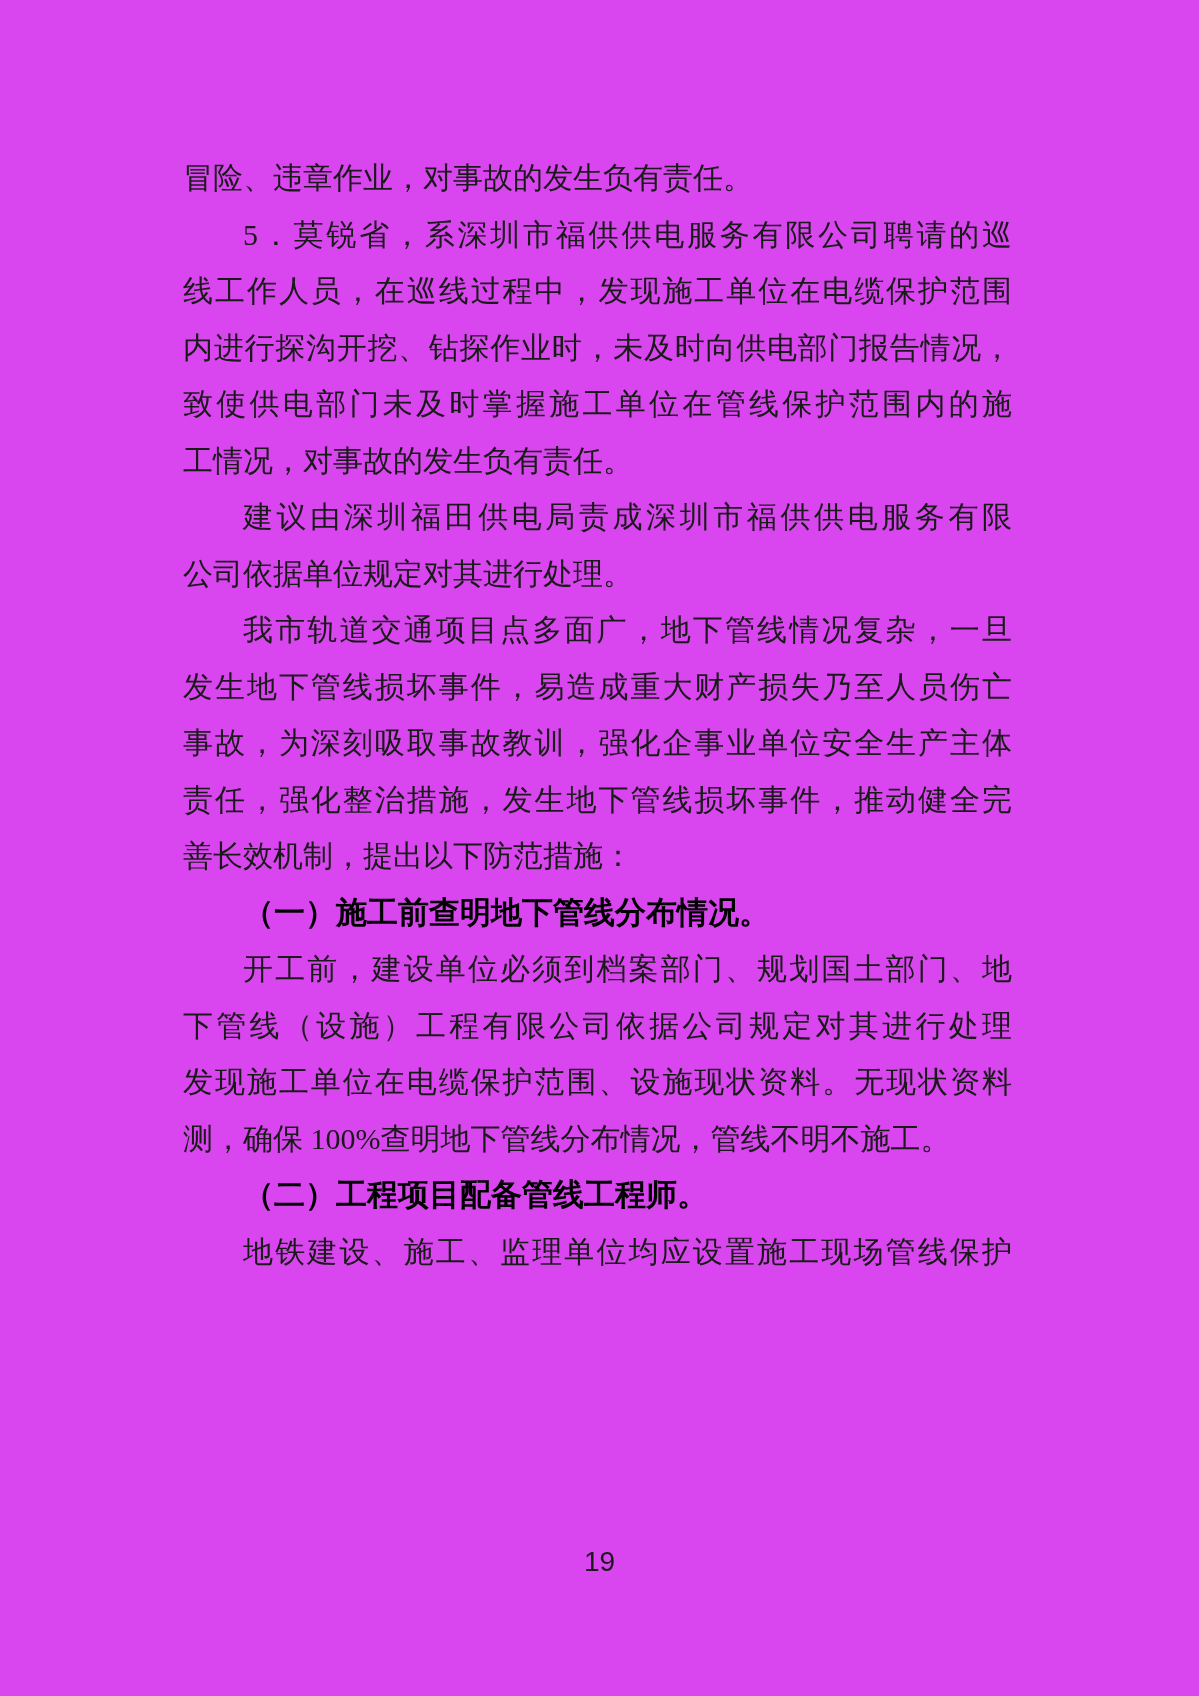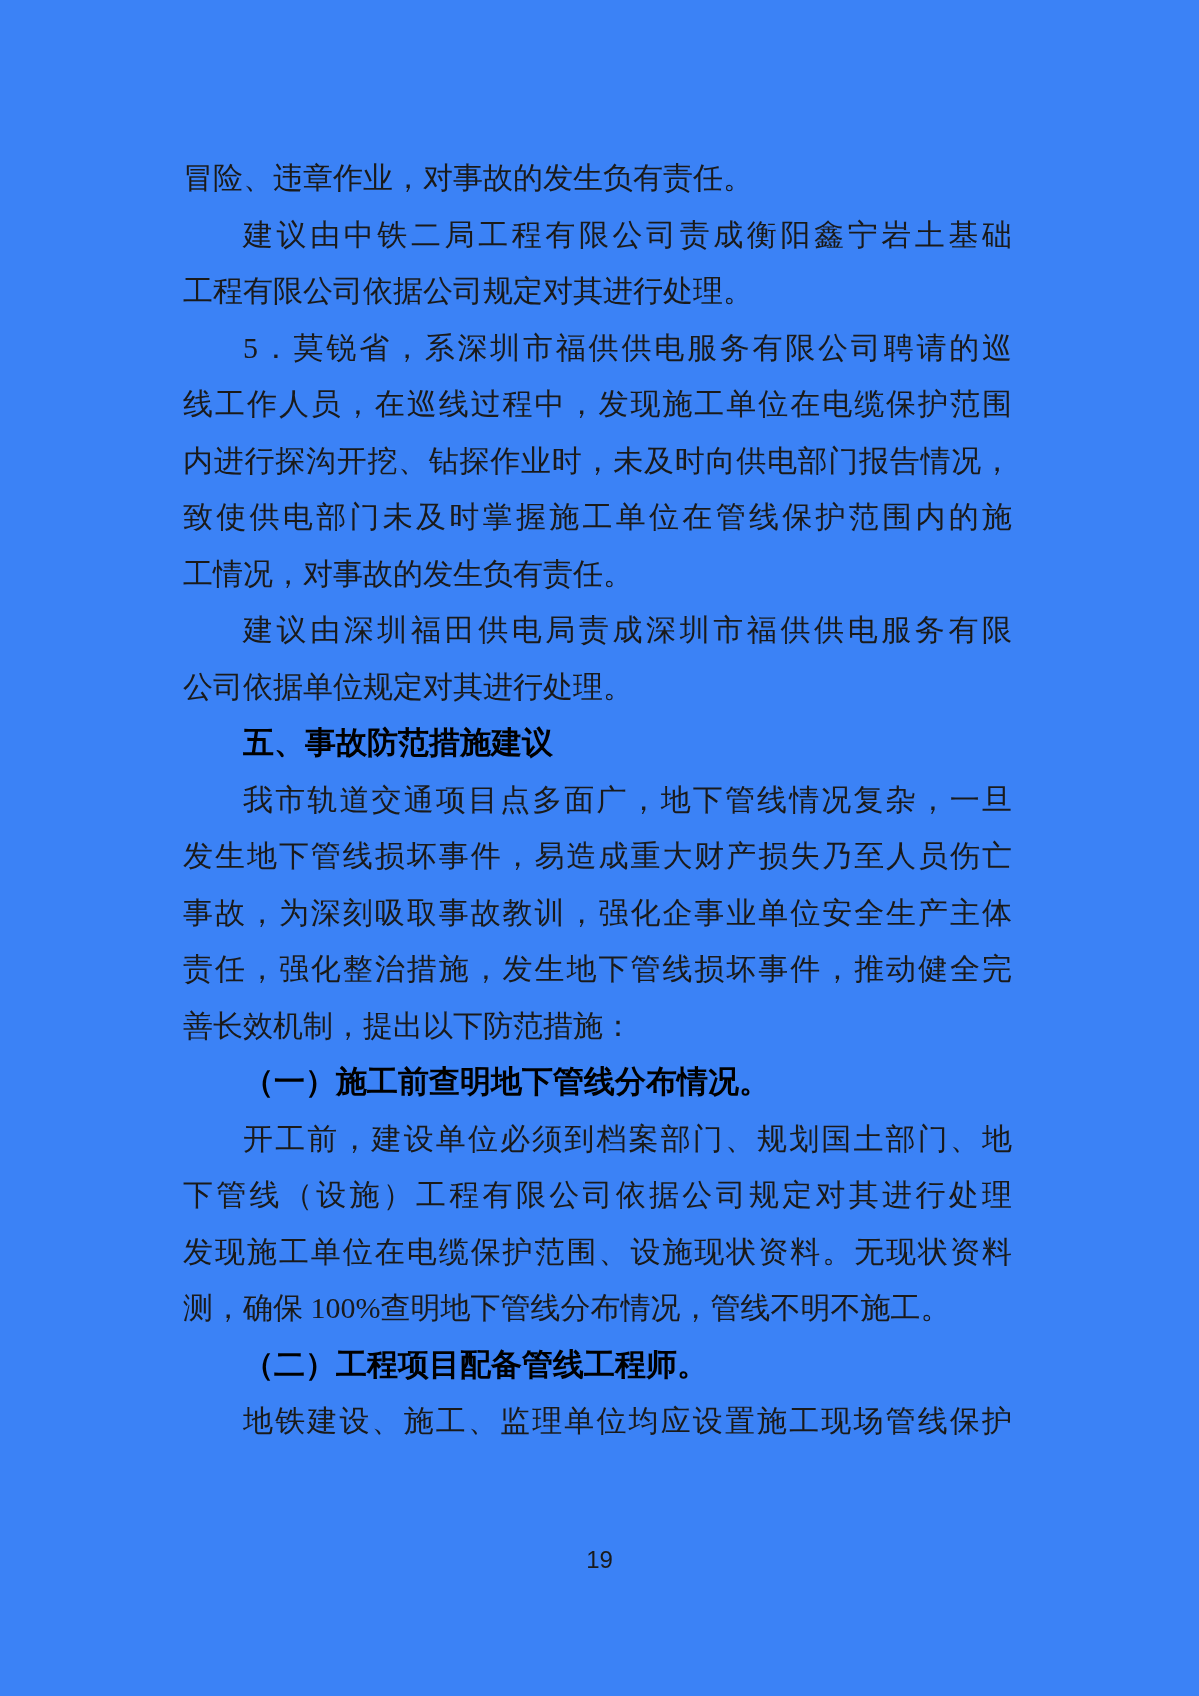--- a/index.html
+++ b/index.html
@@ -1,21 +1,21 @@
 <!DOCTYPE html>
 <html><head>
 <meta charset="utf-8">
 <style>
   html, body { margin: 0; padding: 0; background: #e8e8e8; }
   .page {
     position: relative;
     width: 1199px;
     height: 1696px;
     margin: 0 auto;
-    background: #3b82f6;
+    background: #d946ef;
     overflow: hidden;
     font-family: "Liberation Serif", "DejaVu Serif", serif;
   }
   .content {
     position: absolute;
     left: 183px;
     top: 150px;
     width: 829px;
   }
   .block { margin: 0; padding: 0; }
@@ -43,49 +43,42 @@
     color: #000000;
     text-align-last: left;
   }
   .footer {
     position: absolute;
     left: 0;
     right: 0;
     top: 1546px;
     text-align: center;
     font-family: "Liberation Sans", "DejaVu Sans", sans-serif;
-    font-size: 24px;
+    font-size: 28px;
     color: #1a1a1a;
   }
 </style>
 </head>
 <body>
 
 <div class="page">
   <main class="content" id="doc-content">
       <div class="block">
         <div class="line lastline">冒险、违章作业，对事故的发生负有责任。</div>
       </div>
       <div class="block">
-        <div class="line indent">建议由中铁二局工程有限公司责成衡阳鑫宁岩土基础</div>
-        <div class="line lastline">工程有限公司依据公司规定对其进行处理。</div>
-      </div>
-      <div class="block">
         <div class="line indent">5．莫锐省，系深圳市福供供电服务有限公司聘请的巡</div>
         <div class="line">线工作人员，在巡线过程中，发现施工单位在电缆保护范围</div>
         <div class="line">内进行探沟开挖、钻探作业时，未及时向供电部门报告情况，</div>
         <div class="line">致使供电部门未及时掌握施工单位在管线保护范围内的施</div>
         <div class="line lastline">工情况，对事故的发生负有责任。</div>
       </div>
       <div class="block">
         <div class="line indent">建议由深圳福田供电局责成深圳市福供供电服务有限</div>
         <div class="line lastline">公司依据单位规定对其进行处理。</div>
-      </div>
-      <div class="block">
-        <div class="line heading indent lastline">五、事故防范措施建议</div>
       </div>
       <div class="block">
         <div class="line indent">我市轨道交通项目点多面广，地下管线情况复杂，一旦</div>
         <div class="line">发生地下管线损坏事件，易造成重大财产损失乃至人员伤亡</div>
         <div class="line">事故，为深刻吸取事故教训，强化企事业单位安全生产主体</div>
         <div class="line">责任，强化整治措施，发生地下管线损坏事件，推动健全完</div>
         <div class="line lastline">善长效机制，提出以下防范措施：</div>
       </div>
       <div class="block">
         <div class="line heading indent lastline">（一）施工前查明地下管线分布情况。</div>

